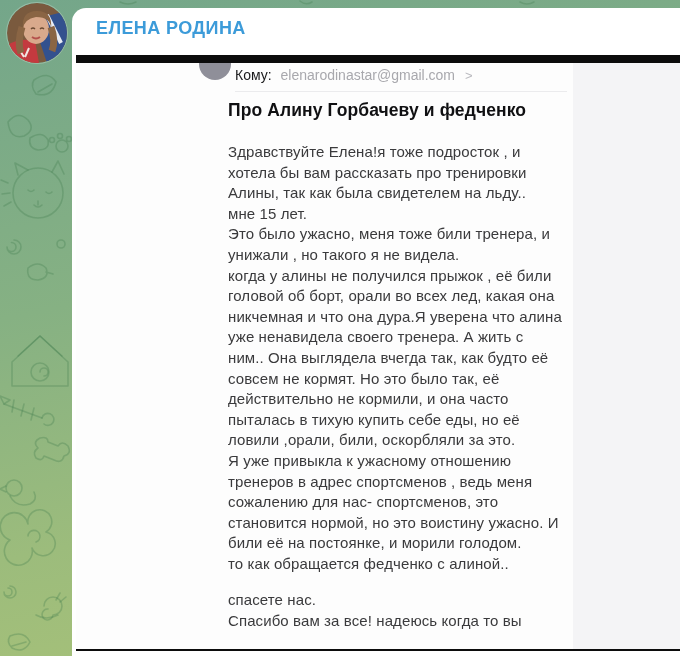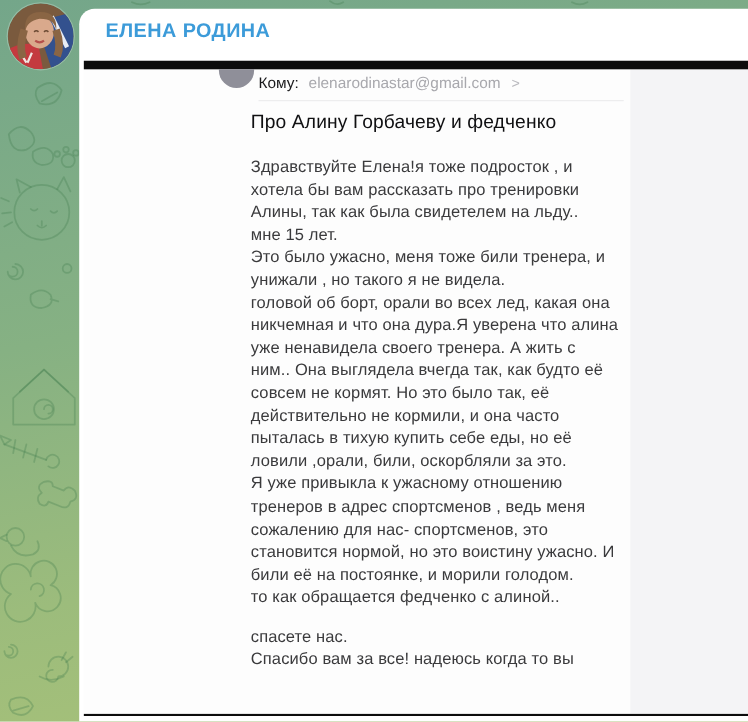--- a/index.html
+++ b/index.html
@@ -26,21 +26,21 @@
   .gray-panel{position:absolute;left:497px;top:8px;width:107px;height:586px;background:#f4f4f6;}
 
   .mail-avatar{position:absolute;left:123px;top:8px;width:32px;height:17px;background:#8f8f99;
     border-radius:0 0 16px 16px;}
   .to-row{position:absolute;left:159px;top:12px;font-size:14px;white-space:nowrap;}
   .to-label{color:#1a1a1c;}
   .to-address{color:#a8a8ad;margin-left:5px;}
   .to-chevron{color:#b9b9be;margin-left:6px;font-size:13px;}
   .separator{position:absolute;left:159px;top:36px;width:332px;height:1px;background:#ebebed;}
 
-  .subject{position:absolute;left:152px;top:45px;width:340px;font-size:17.5px;font-weight:normal;
+  .subject{position:absolute;left:152px;top:45px;width:340px;font-size:17.5px;font-weight:bold;
     color:#101012;letter-spacing:.1px;}
 
   .mail-body{position:absolute;left:152px;top:88px;width:345px;font-size:15px;color:#3a3a3c;
     letter-spacing:.1px;}
   .line{height:20.6px;white-space:pre;overflow:visible;}
   .line.blank{height:16px;}
 </style>
 </head>
 <body>
 
@@ -131,20 +131,21 @@
 
     <div class="subject">Про Алину Горбачеву и федченко</div>
 
     <div class="mail-body">
       <div class="line">Здравствуйте Елена!я тоже подросток , и</div>
       <div class="line">хотела бы вам рассказать про тренировки</div>
       <div class="line">Алины, так как была свидетелем на льду..</div>
       <div class="line">мне 15 лет.</div>
       <div class="line">Это было ужасно, меня тоже били тренера, и</div>
       <div class="line">унижали , но такого я не видела.</div>
+      <div class="line">когда у алины не получился прыжок , её били</div>
       <div class="line">головой об борт, орали во всех лед, какая она</div>
       <div class="line">никчемная и что она дура.Я уверена что алина</div>
       <div class="line">уже ненавидела своего тренера. А жить с</div>
       <div class="line">ним.. Она выглядела вчегда так, как будто её</div>
       <div class="line">совсем не кормят. Но это было так, её</div>
       <div class="line">действительно не кормили, и она часто</div>
       <div class="line">пыталась в тихую купить себе еды, но её</div>
       <div class="line">ловили ,орали, били, оскорбляли за это.</div>
       <div class="line">Я уже привыкла к ужасному отношению</div>
       <div class="line">тренеров в адрес спортсменов , ведь меня</div>

